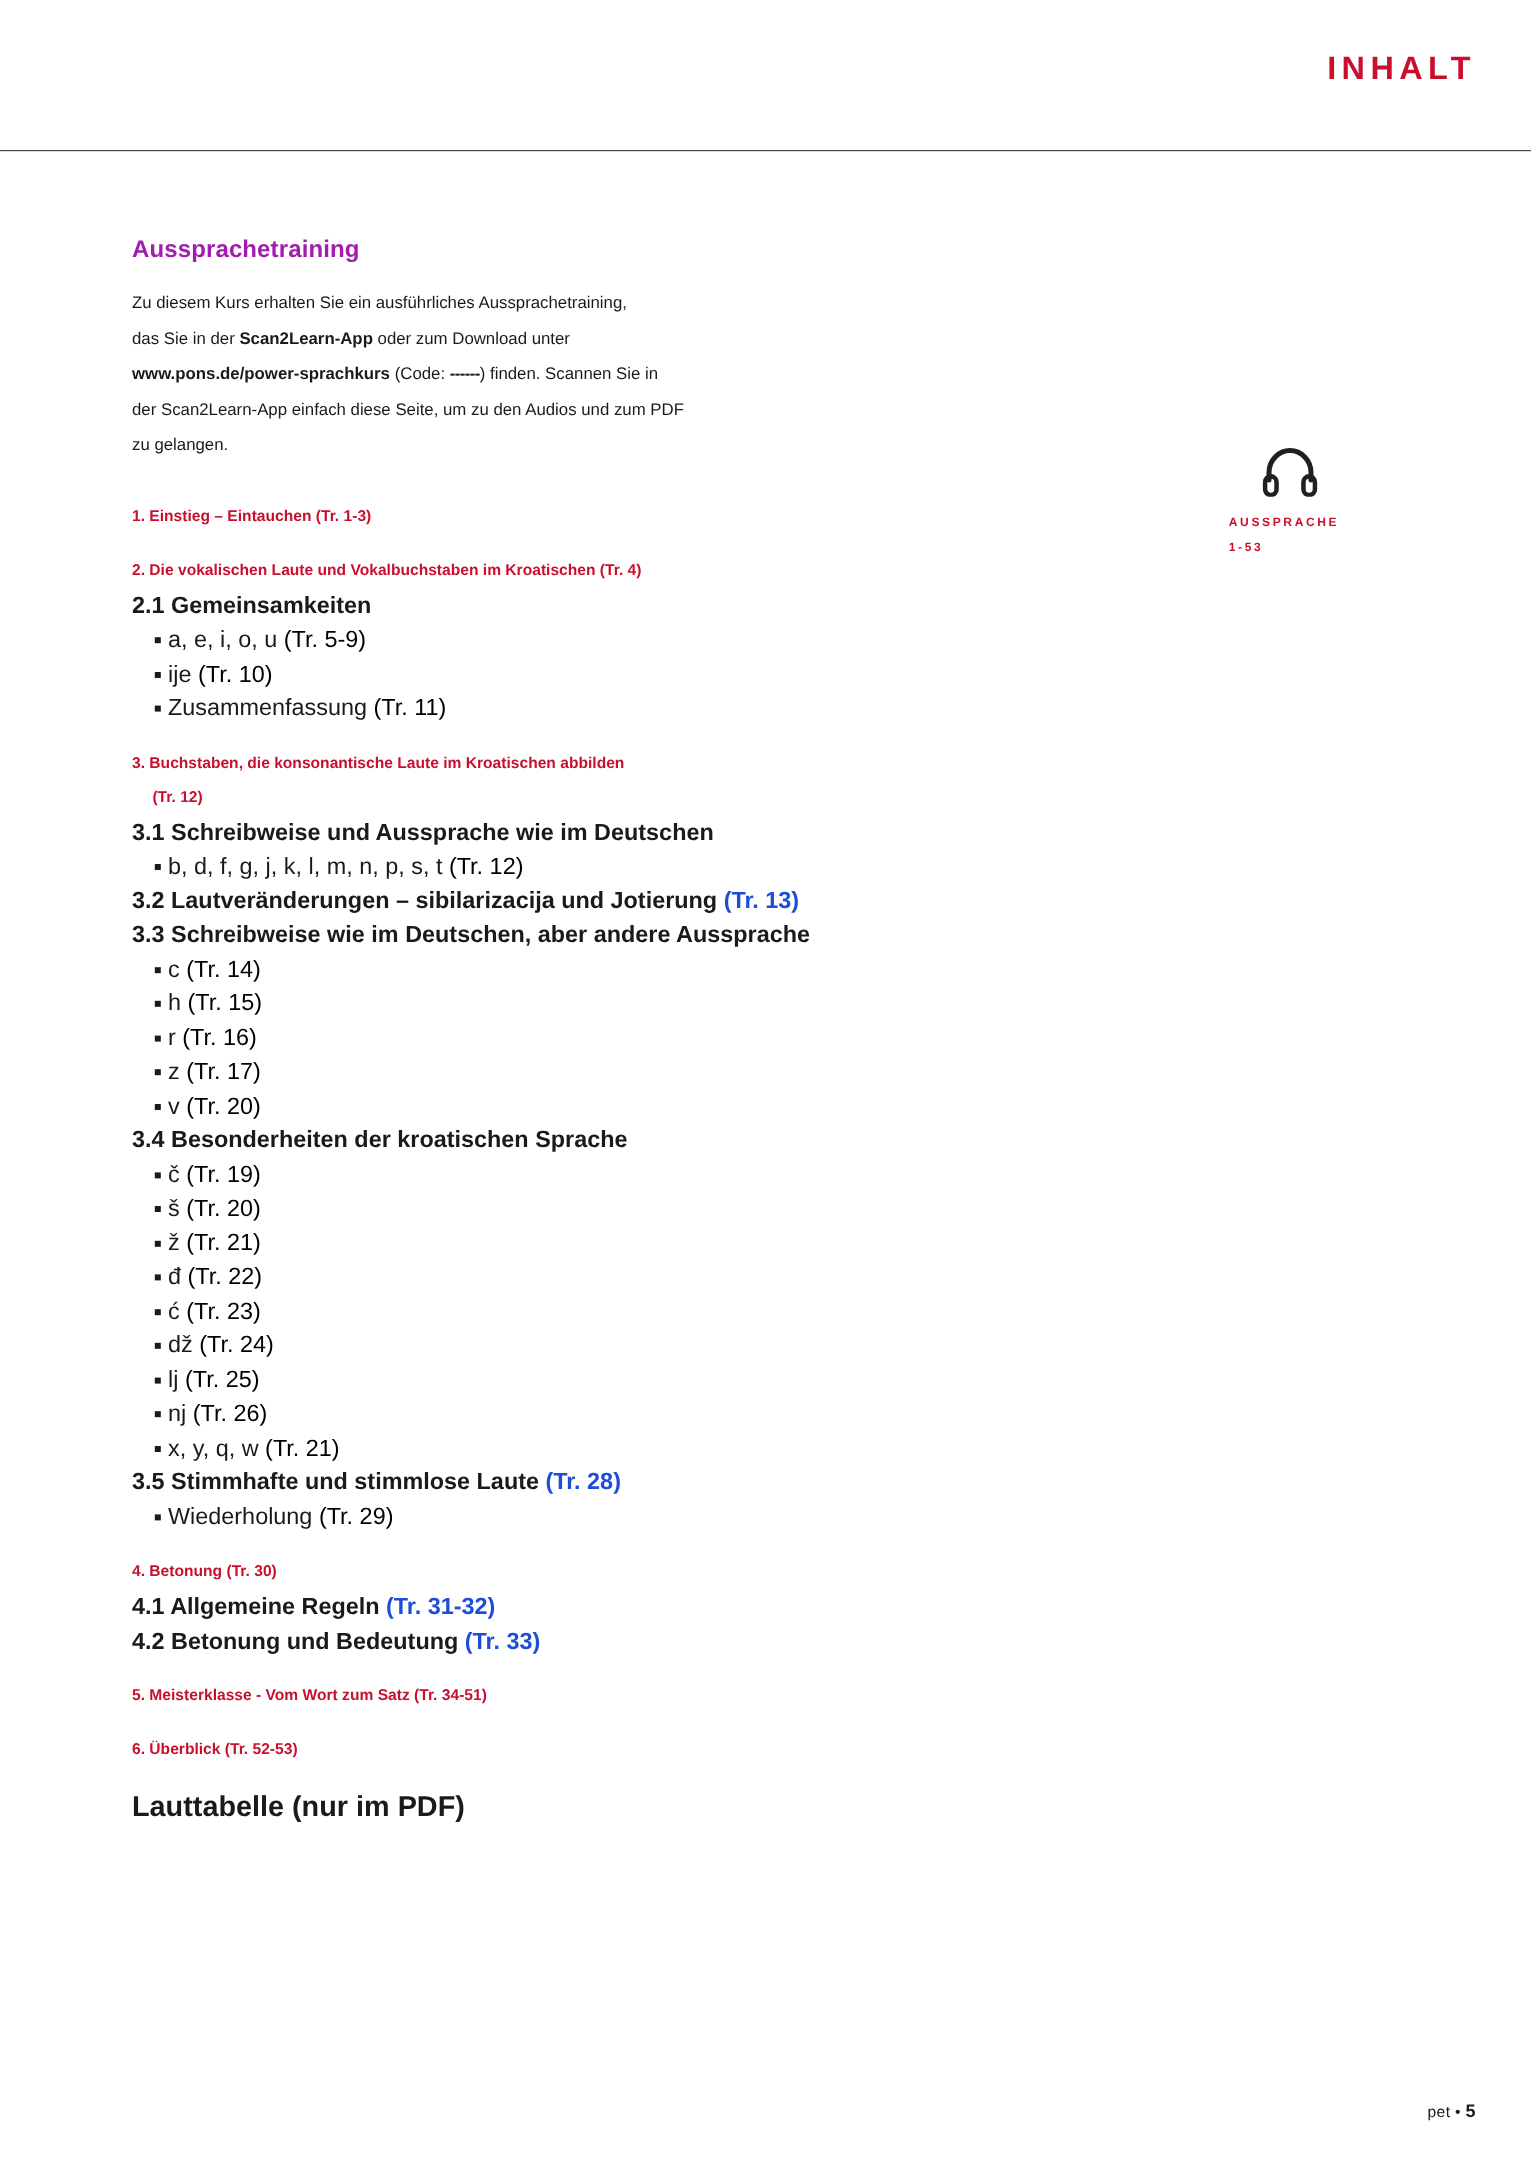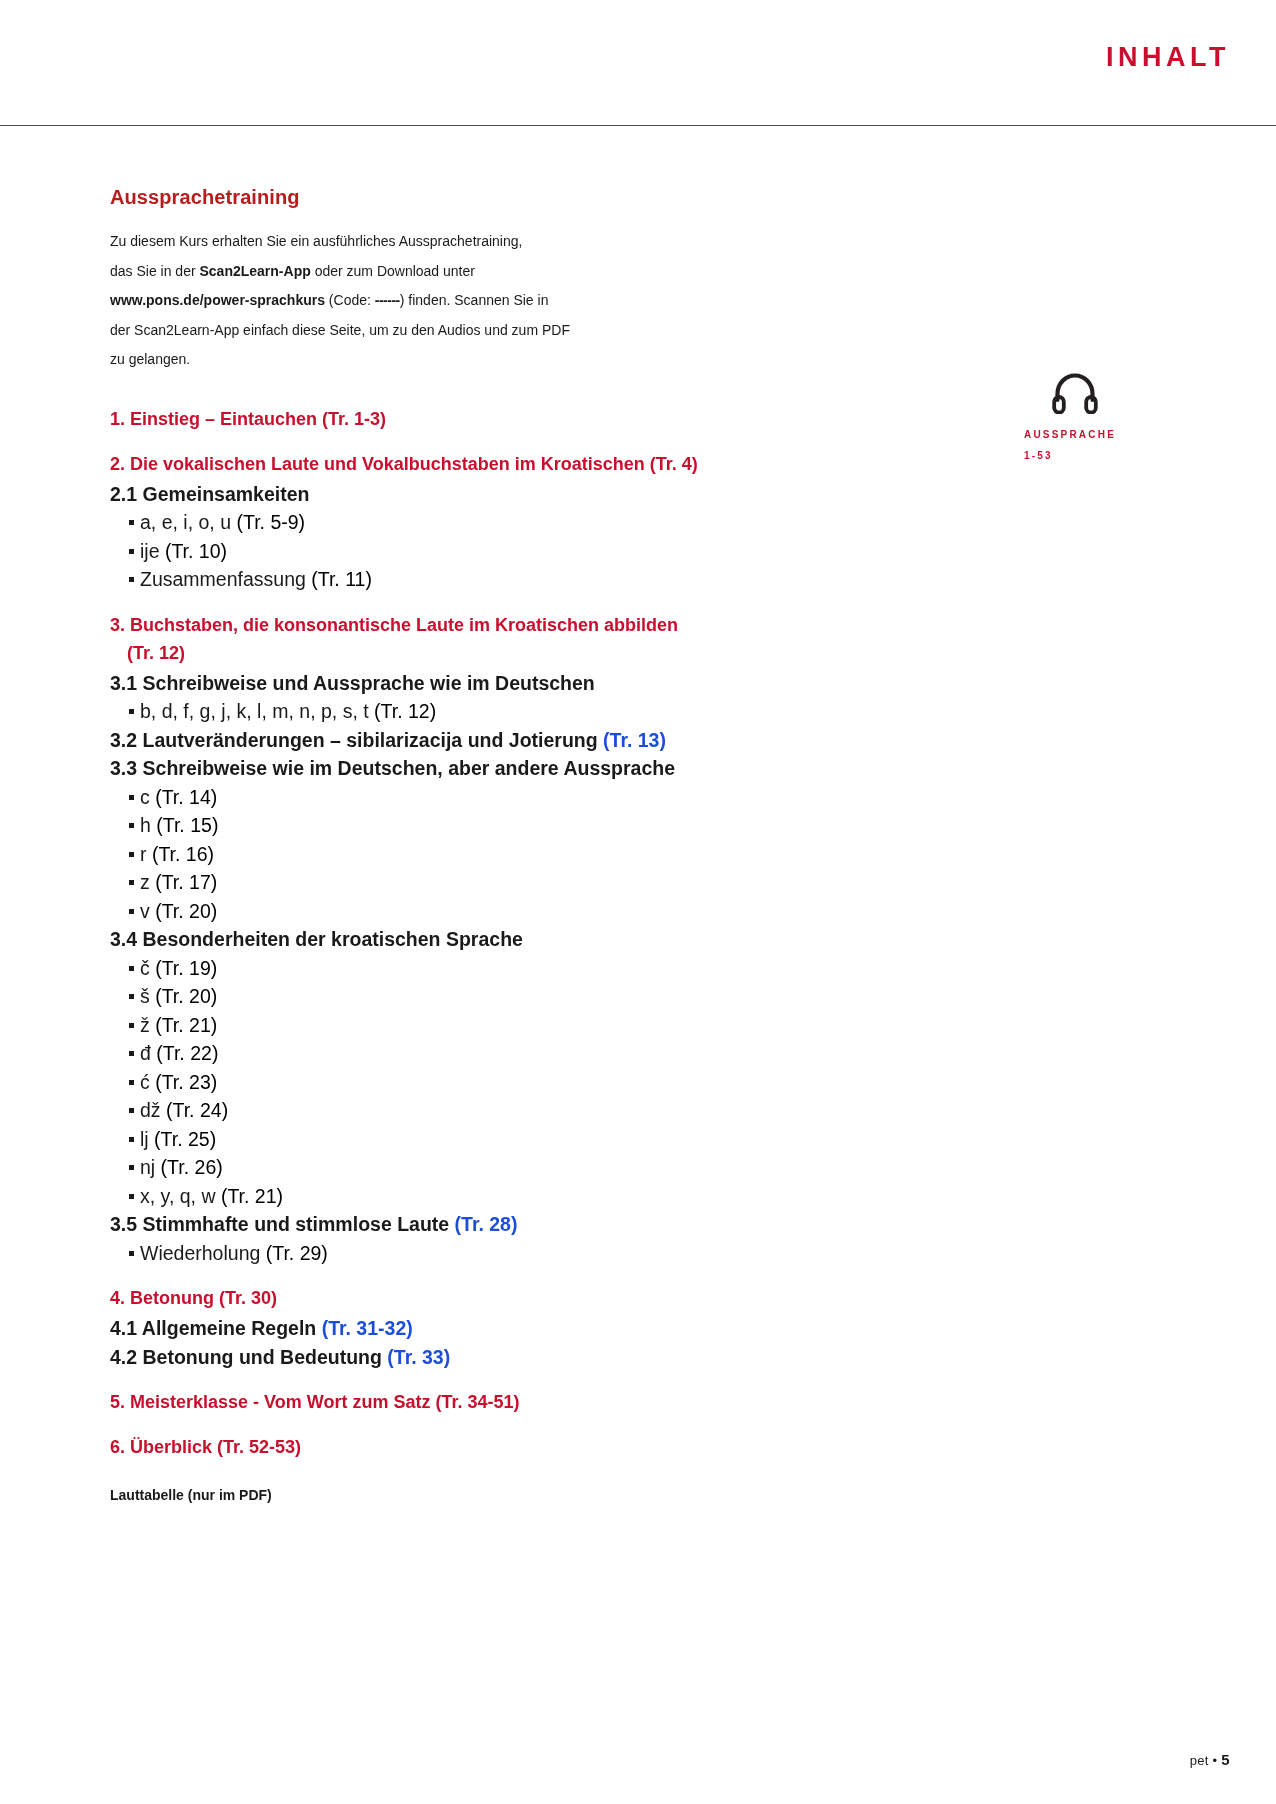--- a/index.html
+++ b/index.html
@@ -47,22 +47,22 @@
   .content {
     position: absolute;
     left: 110px;
     top: 186px;
     width: 720px;
   }
 
   .intro-title {
     font-size: 20px;
     font-weight: bold;
-    color: #b91c1c;
-    margin: 0 0 18px 0;
+    color: #a21caf;
+    margin: 11px 0 18px 0;
     letter-spacing: 0.1px;
   }
 
   .intro-paragraph {
     font-size: 14px;
     line-height: 29.5px;
     color: #1a1a1a;
     margin: 0 0 30px 0;
     font-weight: 400;
   }
@@ -73,21 +73,21 @@
     font-weight: bold;
     letter-spacing: -0.5px;
   }
 
   
   .toc {
     margin: 0;
     padding: 0;
   }
   .toc-section {
-    font-size: 18px;
+    font-size: 13px;
     font-weight: bold;
     color: #c8102e;
     line-height: 28px;
     margin-top: 17px;
     margin-bottom: 2px;
   }
   .toc-section.first {
     margin-top: 0;
   }
   .toc-section .cont-line {
@@ -122,21 +122,21 @@
     width: 5px;
     height: 5px;
     background: #1a1a1a;
   }
   .toc-bullet .tr {
     color: #000000;
     font-weight: normal;
   }
 
   .toc-plain {
-    font-size: 14px;
+    font-size: 24px;
     font-weight: bold;
     color: #1a1a1a;
     line-height: 28.5px;
     margin-top: 20px;
   }
 
   
   .audio-badge {
     position: absolute;
     right: 42px;

